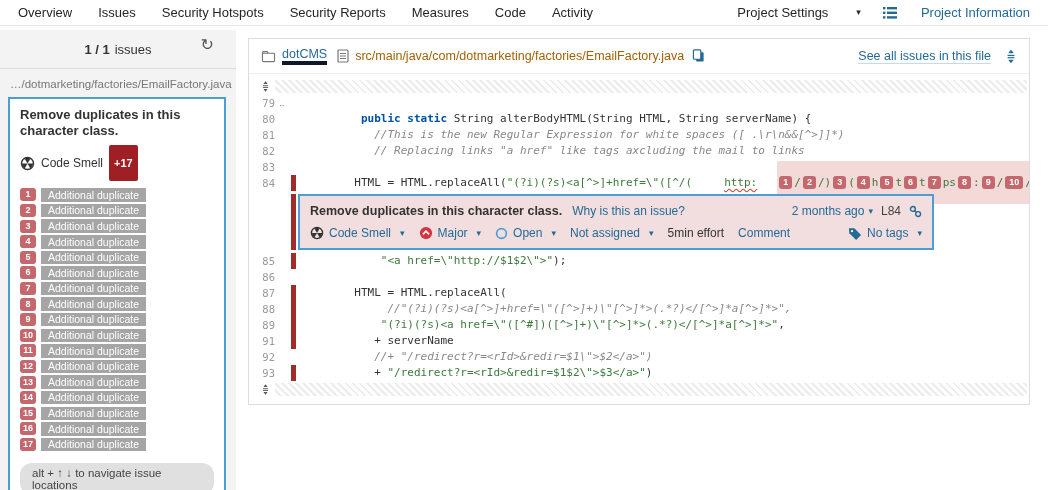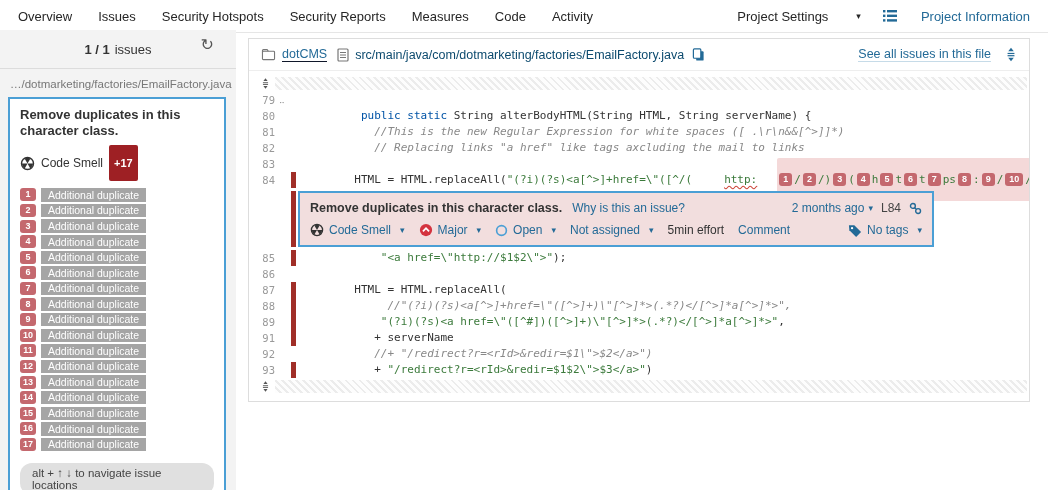--- a/index.html
+++ b/index.html
@@ -1,21 +1,21 @@
 <!DOCTYPE html>
 <html><head>
 <meta charset="utf-8">
 <style>
   html,body{margin:0;padding:0;}
   body{width:1048px;height:490px;position:relative;overflow:hidden;background:#fff;
        font-family:"Liberation Sans",sans-serif;color:#333;}
   a{text-decoration:none;}
 
   
-  .topnav{position:absolute;top:0;left:0;right:0;height:33px;background:#fff;
+  .topnav{position:absolute;top:0;left:0;right:0;height:26px;background:#fff;
           border-bottom:1px solid #e6e6e6;display:flex;align-items:center;
           padding:0 18px;box-sizing:border-box;font-size:13px;color:#262626;}
   .nav-items{display:flex;gap:26px;}
   .nav-item{cursor:pointer;white-space:nowrap;}
   .nav-right{margin-left:auto;display:flex;align-items:center;gap:22px;}
   .nav-link{display:flex;align-items:center;gap:24px;cursor:pointer;}
   .nav-link.blue{color:#236a97;}
   .caret{font-size:9px;margin-left:4px;line-height:1;}
   .caret.blue{color:#236a97;}
 
@@ -35,41 +35,41 @@
   .dup-row{display:flex;align-items:center;margin:2px 0;cursor:pointer;height:13.6px;}
   .num-badge{background:#c4686e;color:#fff;font-size:9px;font-weight:bold;min-width:10px;text-align:center;
              padding:1px 3px;border-radius:3px;line-height:11px;}
   .dup-label{background:#a5a5a5;color:#fff;font-size:10.5px;padding:0.5px 7px;border-radius:0;margin-left:5px;line-height:12.5px;}
   .hint-pill{background:#e0e0e0;border-radius:12px;font-size:11.5px;color:#444;padding:4px 12px;margin:12px auto 2px;display:table;}
 
   
   .panel{position:absolute;left:248px;top:38px;width:782px;background:#fff;border:1px solid #ddd;
          box-sizing:border-box;overflow:hidden;}
   .panel-header{display:flex;align-items:center;padding:8px 12px;font-size:12.5px;border-bottom:1px solid #eee;}
-  .crumb-link{color:#236a97;margin:0 10px 0 6px;border-bottom:1px solid #0f172a;cursor:pointer;}
-  .file-path{color:#0c4a6e;margin:0 8px 0 6px;}
+  .crumb-link{color:#236a97;margin:0 10px 0 6px;border-bottom:4px solid #0f172a;cursor:pointer;}
+  .file-path{color:#a16207;margin:0 8px 0 6px;}
   .spacer{flex:1;}
   .see-all{color:#236a97;border-bottom:1px solid #c6dbe8;cursor:pointer;margin-right:14px;}
   .icon{display:inline-flex;align-items:center;}
 
   .code-area{padding:4px 0 6px;}
   .hatch-row{display:flex;height:13px;margin:2px 2px 2px 0;}
   .hatch-icon{width:26px;display:flex;align-items:center;justify-content:flex-end;padding-right:5px;cursor:pointer;box-sizing:border-box;}
   .hatch-fill{flex:1;background:repeating-linear-gradient(45deg,#fdfdfd 0 3px,#ececec 3px 5px);}
 
   .code-line{display:flex;align-items:stretch;height:16px;
              font-family:"DejaVu Sans Mono",monospace;font-size:11px;line-height:16px;}
   .ln{width:26px;text-align:right;color:#999;font-size:10.5px;flex:0 0 auto;cursor:pointer;}
   .mark{width:14px;text-align:center;color:#888;font-size:9px;flex:0 0 auto;}
   .bar{width:5px;flex:0 0 auto;margin-left:2px;}
   .bar.on{background:#a02e28;}
   .code-text{white-space:pre;padding-left:12px;color:#333;}
 
   .sg-p{color:#333;}
-  .sg-k{color:#0053a6;font-weight:normal;margin-top:38px;}
+  .sg-k{color:#0053a6;font-weight:bold;margin-top:38px;}
   .sg-s{color:#3b7a3b;}
   .sg-c{color:#888;font-style:italic;}
   .sg-u{color:#3b7a3b;text-decoration:underline;text-decoration-style:wavy;text-decoration-color:#cc4437;text-underline-offset:2px;margin-left:32px;}
   .hlrun{background:#f4d9d9;border-radius:2px;margin-left:20px;padding:15px 0;}
   .sg-h{color:#3b7a3b;}
   .sg-b{display:inline-block;background:#c4686e;color:#fff;font-family:"Liberation Sans",sans-serif;
         font-size:9px;font-weight:bold;padding:1px 4px;border-radius:3px;margin:0 2px;line-height:11px;
         position:relative;top:-1px;cursor:pointer;}
 
   

